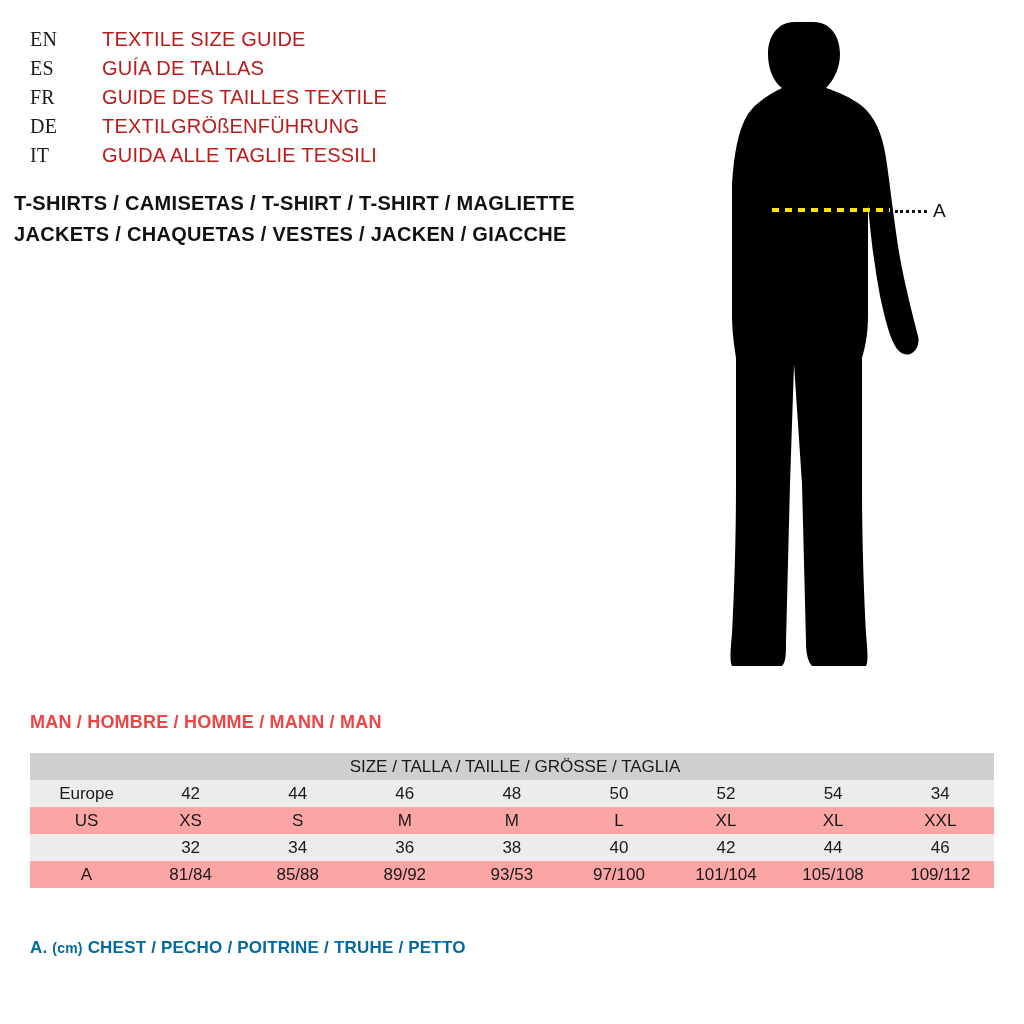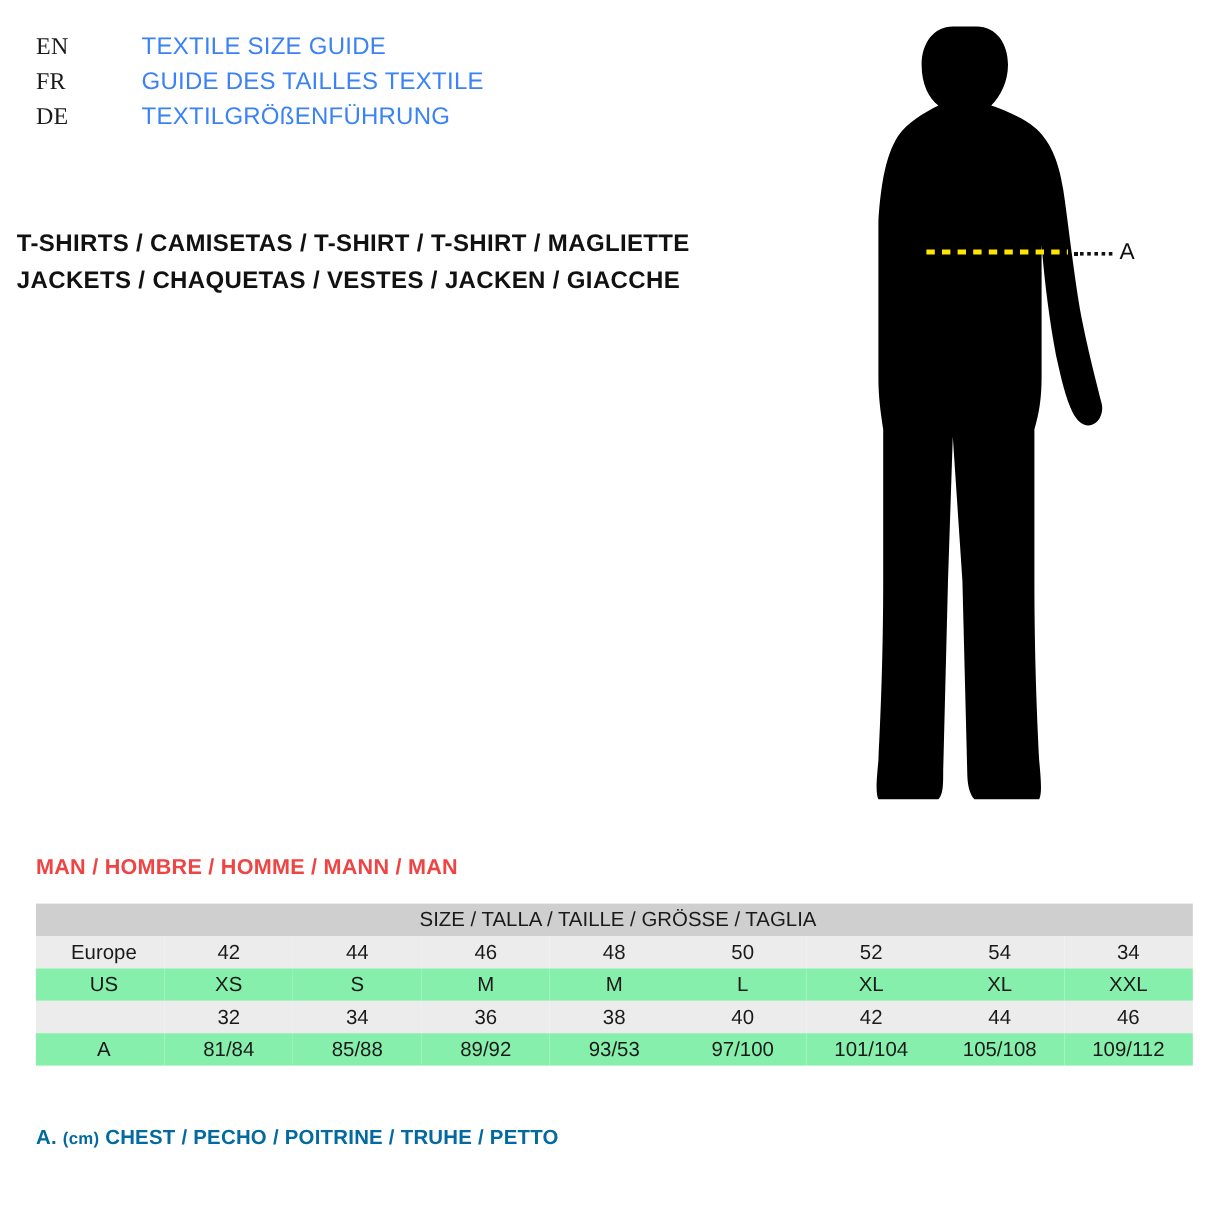--- a/index.html
+++ b/index.html
@@ -30,22 +30,21 @@
     font-size: 20px;
     letter-spacing: 0.2px;
   }
   .lang-code {
     width: 72px;
     flex: 0 0 72px;
     color: #1a1a1a;
     font-family: Liberation Serif, serif;
   }
   .lang-text {
-    color: #3b82f6;
-    margin-left: 16px;
+    color: #b91c1c;
   }
 
   
   .category-block {
     position: absolute;
     left: 14px;
     top: 188px;
     width: 640px;
   }
   .category-line {
@@ -119,21 +118,21 @@
     width: 140px;
   }
   tr.band-grey td {
     background: #cfcfcf;
   }
   tr.band-light td {
     background: #ececec;
     margin-left: 25px;
   }
   tr.band-white td {
-    background: #86efac;
+    background: #fca5a5;
   }
   .header-row td {
     text-align: left;
     font-size: 17px;
     color: #1a1a1a;
   }
   .footnote {
     position: absolute;
     left: 30px;
     top: 938px;
@@ -148,26 +147,34 @@
 </style>
 </head>
 <body>
 
 <div class="lang-block">
   <div class="lang-row">
     <span class="lang-code">EN</span>
     <span class="lang-text">TEXTILE SIZE GUIDE</span>
   </div>
   <div class="lang-row">
+    <span class="lang-code">ES</span>
+    <span class="lang-text">GUÍA DE TALLAS</span>
+  </div>
+  <div class="lang-row">
     <span class="lang-code">FR</span>
     <span class="lang-text">GUIDE DES TAILLES TEXTILE</span>
   </div>
   <div class="lang-row">
     <span class="lang-code">DE</span>
     <span class="lang-text">TEXTILGRÖßENFÜHRUNG</span>
+  </div>
+  <div class="lang-row">
+    <span class="lang-code">IT</span>
+    <span class="lang-text">GUIDA ALLE TAGLIE TESSILI</span>
   </div>
 </div>
 
 <div class="category-block">
   <div class="category-line">T-SHIRTS / CAMISETAS / T-SHIRT / T-SHIRT / MAGLIETTE</div>
   <div class="category-line">JACKETS / CHAQUETAS / VESTES / JACKEN / GIACCHE</div>
 </div>
 
 <div class="figure-wrap">
   <svg class="figure-svg" width="310" height="670" viewBox="0 0 310 670">

